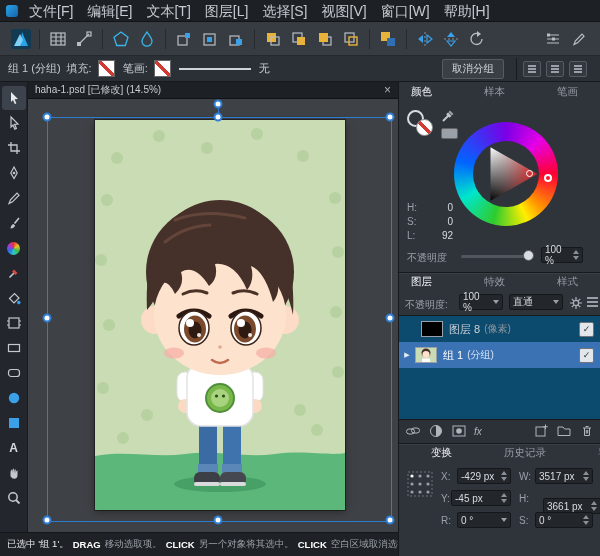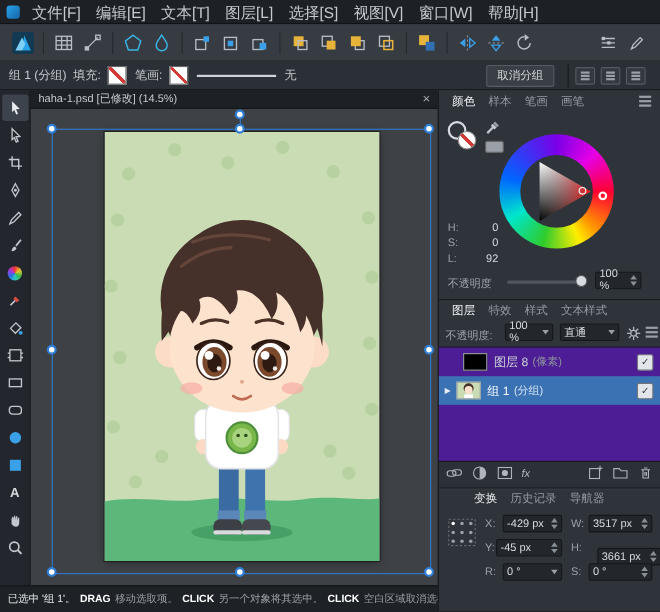--- a/index.html
+++ b/index.html
@@ -48,21 +48,21 @@
   
   .canvas{position:absolute;left:28px;top:99px;width:370px;height:433px;background:#3e4145;overflow:hidden;}
   .artwork{position:absolute;left:67px;top:21px;width:250px;height:390px;box-shadow:0 0 0 1px rgba(0,0,0,.4),0 2px 8px rgba(0,0,0,.35);}
   .selbox{position:absolute;left:19px;top:18px;width:343px;height:403px;border:1px solid #2e7bd2;}
   .handle{position:absolute;width:9px;height:9px;border-radius:50%;background:#fff;border:2px solid #2f7fd6;
           box-sizing:border-box;transform:translate(-50%,-50%);}
   .rot-stem{position:absolute;left:190px;top:8px;width:1px;height:10px;background:#2e7bd2;}
   
   .rightpanel{position:absolute;left:398px;top:82px;width:202px;height:474px;background:#2f343b;
               border-left:1px solid #16191d;box-sizing:border-box;font-size:10.5px;}
-  .panel-tabs{display:flex;align-items:center;height:20px;padding-left:6px;}
+  .panel-tabs{display:flex;align-items:center;height:20px;padding-left:6px;gap:40px;}
   .ptab{padding:0 6px;color:#959ba3;font-size:10.5px;white-space:nowrap;}
   .ptab.active{color:#eef1f4;}
   .burger{margin-left:auto;margin-right:8px;width:11px;height:2px;background:#9aa0a8;
           box-shadow:0 -4px 0 #9aa0a8,0 4px 0 #9aa0a8;}
   .divider{height:1px;background:#16191d;box-shadow:0 1px 0 #3a3f46;}
   .studio{position:relative;}
   .plabel{color:#9aa0a8;font-size:10px;}
   .pvalue{color:#d8dce2;font-size:10px;}
   .vbox{position:absolute;height:16px;background:#23272c;border:1px solid #15181b;border-radius:2px;
         display:flex;align-items:center;justify-content:space-between;padding:0 3px;box-sizing:border-box;}
@@ -76,21 +76,21 @@
   .fs-circle{position:absolute;border-radius:50%;box-sizing:border-box;}
   .wheel{position:absolute;left:55px;top:40px;width:104px;height:104px;border-radius:50%;
          background:conic-gradient(from 0deg,#7a00e6 0deg,#e600e6 45deg,#ff0033 90deg,#ff9900 135deg,#ffee00 155deg,#2ecc2e 195deg,#00e6cc 240deg,#0066ff 285deg,#7a00e6 360deg);}
   .hole{position:absolute;left:19px;top:19px;width:66px;height:66px;border-radius:50%;background:#2f343b;}
   .ring-dot{position:absolute;left:90px;top:52px;width:8px;height:8px;border-radius:50%;border:2px solid #fff;box-sizing:border-box;}
   .tri-dot{position:absolute;left:72px;top:48px;width:7px;height:7px;border-radius:50%;border:1.5px solid #fff;box-sizing:border-box;}
   .hsl-row{position:absolute;left:8px;width:46px;display:flex;justify-content:space-between;}
   .op-track{position:absolute;left:62px;top:173px;width:70px;height:3px;background:#51565e;border-radius:2px;}
   .op-knob{position:absolute;left:124px;top:168px;width:11px;height:11px;border-radius:50%;background:#d8dce2;border:1px solid #555;box-sizing:border-box;}
   
-  .layerlist{position:absolute;left:0;top:42px;width:202px;height:104px;background:#4c1d95;border-top:1px solid #16191d;}
+  .layerlist{position:absolute;left:0;top:42px;width:202px;height:104px;background:#0c4a6e;border-top:1px solid #16191d;}
   .lrow{position:absolute;left:0;width:202px;height:26px;display:flex;align-items:center;box-sizing:border-box;padding-left:22px;}
   .lrow.sel{background:#3b72b4;padding-left:0;}
   .lexp{width:16px;text-align:center;font-size:7px;color:#e6ecf4;}
   .lthumb{width:22px;height:16px;border:1px solid #9aa0a8;box-sizing:border-box;margin-right:6px;flex:none;}
   .lname{font-size:11px;color:#ccd1d7;margin-right:4px;white-space:nowrap;}
   .lkind{font-size:10px;color:#8f959d;white-space:nowrap;}
   .lrow.sel .lname{color:#fff;}
   .lrow.sel .lkind{color:#d6e4f5;}
   .lcheck{margin-left:auto;margin-right:7px;width:13px;height:13px;background:#e2e6ea;border:1px solid #70757c;
           border-radius:2px;font-size:9px;font-weight:bold;color:#2f343b;display:flex;align-items:center;justify-content:center;}

